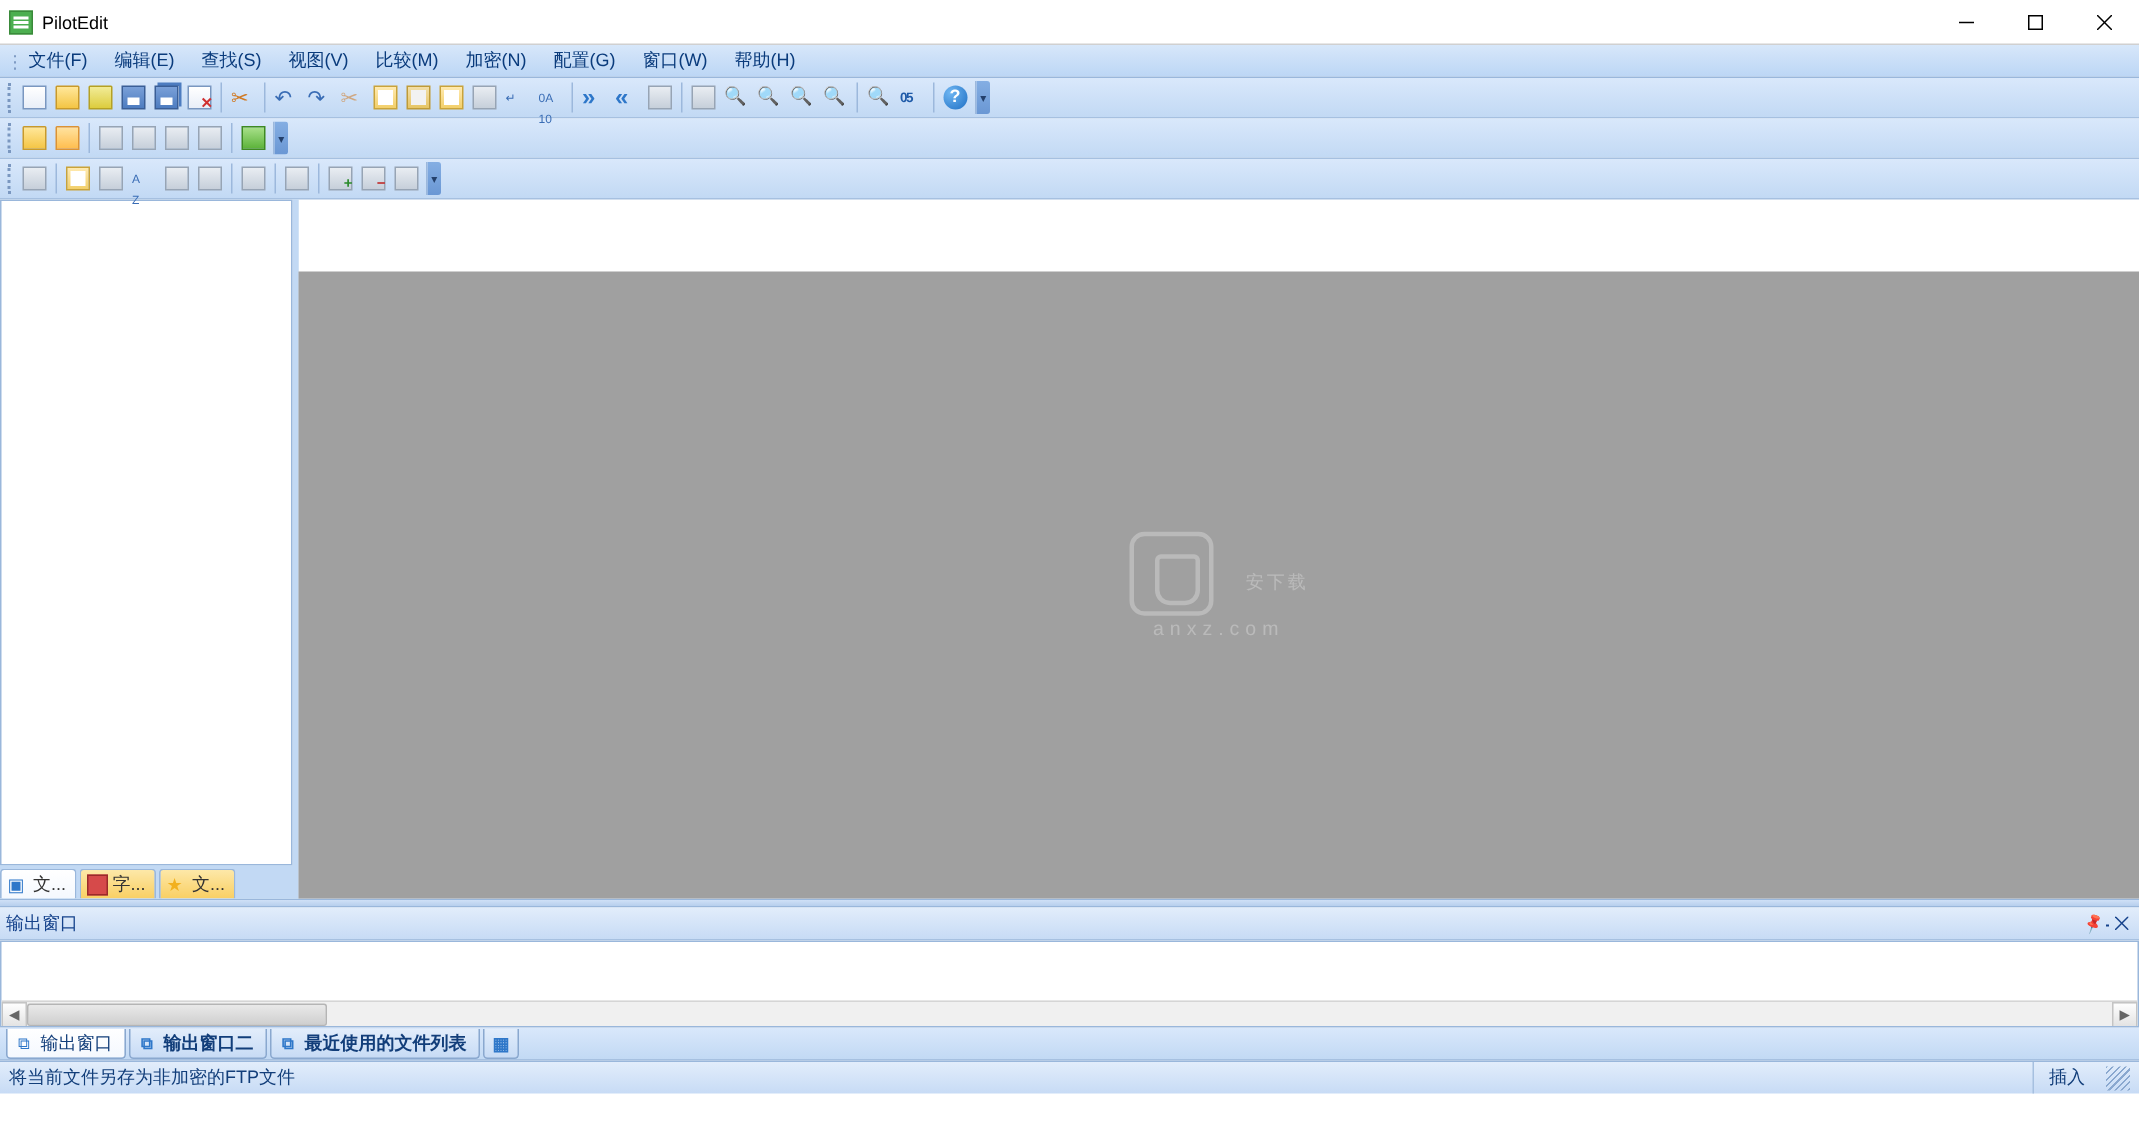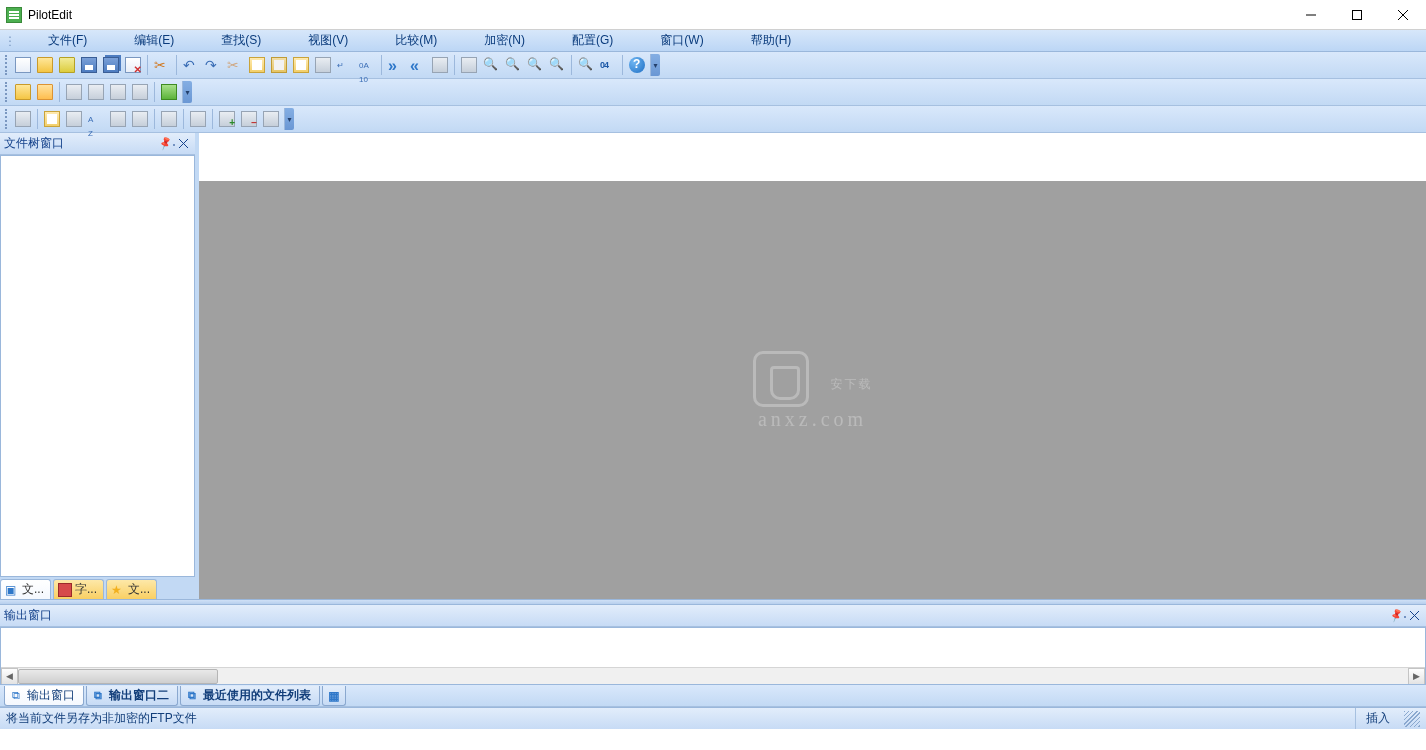--- a/index.html
+++ b/index.html
@@ -7,21 +7,21 @@
 
 
 .titlebar { height: 30px; display: flex; align-items: center; border-bottom: 1px solid #d0d0d0; background: #ffffff; }
 .titlebar .app-icon { width: 16px; height: 16px; margin: 0 6px; background: #4caf50; border: 1px solid #3a8a3a; position: relative; }
 .titlebar .app-icon::after { content: ""; position: absolute; left: 2px; right: 2px; top: 3px; height: 2px; background: #fff; box-shadow: 0 3px 0 #fff, 0 6px 0 #fff; }
 .titlebar .title { flex: 0 0 auto; color: #000; }
 .titlebar .spacer { flex: 1; }
 .titlebar .win-btn { width: 46px; height: 30px; display: flex; align-items: center; justify-content: center; color: #000; }
 
 
-.menubar { height: 22px; background: linear-gradient(#d7e7fa, #bcd6f5); border-bottom: 1px solid #9ab7db; display: flex; align-items: stretch; padding-left: 4px; gap: 29px; }
+.menubar { height: 22px; background: linear-gradient(#d7e7fa, #bcd6f5); border-bottom: 1px solid #9ab7db; display: flex; align-items: stretch; padding-left: 4px; }
 .menubar .grip { width: 6px; display:flex; align-items:center; color:#7a97c0;}
 .menubar .menu-item { padding: 0 9px; display: flex; align-items: center; color: #0a3b7c; cursor: default; }
 
 
 .toolstrip { background: linear-gradient(#d9e8fb, #c2d9f4); border-bottom: 1px solid #a6c0e0; display: flex; align-items: center; padding: 2px 2px; }
 .toolstrip .grip { width: 4px; height: 20px; border-left: 2px dotted #7a97c0; margin: 0 3px; }
 .tb-btn { width: 22px; height: 22px; display: flex; align-items: center; justify-content: center; border: 1px solid transparent; border-radius: 2px; margin: 0 0px; }
 .tb-sep { width: 1px; height: 20px; background: #9cb8dc; margin: 0 3px; }
 .tb-end { width: 10px; height: 22px; border-left:1px solid #9cb8dc; background: linear-gradient(#84aee3,#6a97d4); margin-left:2px; border-radius:0 2px 2px 0; display:flex; align-items:center; justify-content:center; }
 .tb-end::after{content:"▾"; font-size:8px; color:#24406c;}
@@ -63,21 +63,21 @@
 .side-tabs { height: 22px; display:flex; background:#c2d9f4; align-items:flex-end; }
 .stab { height:20px; display:flex; align-items:center; padding:0 6px 0 4px; margin-right:2px; border:1px solid #9ab7db; border-bottom:none; border-radius:3px 3px 0 0; background:linear-gradient(#fde8a8,#f9cf63); color:#333; gap:3px;}
 .stab.active{ background:linear-gradient(#ffffff,#f4f8fe); }
 .stab .ticon{width:14px;height:14px;}
 .star{color:#f2b01e;} .star::before{content:"★";font-size:12px;}
 .red-bar{background:#d64a4a;width:12px;height:12px;border:1px solid #9a2a2a;}
 .tree-ic{color:#2e77c9;} .tree-ic::before{content:"▣";font-size:12px;}
 
 .mdi-area { flex:1; background:#a0a0a0; position:relative;margin-top:48px; }
 .watermark{position:absolute;left:50%;top:50%;transform:translate(-50%,-50%);color:rgba(255,255,255,0.28);font-size:40px;letter-spacing:2px;font-family:"SimSun";text-align:center;line-height:1;}
-.watermark .small{font-size:20px;letter-spacing:4px;display:block;margin-top:2px;font-family:Liberation Serif, serif;}
+.watermark .small{font-size:13px;letter-spacing:4px;display:block;margin-top:2px;}
 .wm-shield{display:inline-block;width:56px;height:56px;border:3px solid rgba(255,255,255,0.28);border-radius:10px;vertical-align:middle;margin-right:10px;position:relative;}
 .wm-shield::after{content:"";position:absolute;left:14px;top:12px;width:24px;height:28px;border:3px solid rgba(255,255,255,0.28);border-radius:4px 4px 10px 10px;}
 
 
 .splitter-h{height:6px;background:linear-gradient(#cfe0f6,#b7cfed);border-top:1px solid #9ab7db;border-bottom:1px solid #9ab7db;}
 .output-panel{}
 .out-body{height:58px;background:#fff;border:1px solid #9ab7db;margin:0;position:relative;overflow:hidden;}
 .hscroll{position:absolute;left:0;right:0;bottom:0;height:17px;background:#f0f0f0;border-top:1px solid #d5d5d5;display:flex;align-items:center;}
 .hscroll .btn{width:17px;height:17px;background:linear-gradient(#fefefe,#e3e3e3);border:1px solid #c4c4c4;display:flex;align-items:center;justify-content:center;color:#666;font-size:9px;}
 .hscroll .track{flex:1;position:relative;height:17px;}
@@ -210,21 +210,21 @@
       <span class="ic binoc"></span>
     </div>
   <div class="tb-btn">
       <span class="ic binoc"></span>
     </div>
   <span class="tb-sep"></span>
   <div class="tb-btn">
       <span class="ic binoc"></span>
     </div>
   <div class="tb-btn">
-      <span class="ic"><span class="wb">04</span></span>
+      <span class="ic"><span class="wb">05</span></span>
     </div>
   <span class="tb-sep"></span>
   <div class="tb-btn">
       <span class="ic help"></span>
     </div>
   <span class="tb-end"></span>
 </div>
 
 <div class="toolstrip">
   <span class="grip"></span>
@@ -291,35 +291,20 @@
       <span class="ic grey-sq minus"></span>
     </div>
   <div class="tb-btn">
       <span class="ic grey-sq"></span>
     </div>
   <span class="tb-end"></span>
 </div>
 
 <div class="workspace">
   <div class="side-panel">
-    <div class="panel-header">
-      <span>文件树窗口</span>
-      <span class="sp"></span>
-      <span class="pin">
-        <svg width="10" height="10">
-            <path d="M5 0 L5 6 M2 6 L8 6 M5 6 L5 10" stroke="#15428b" stroke-width="1.2" fill="none"></path>
-          </svg>
-      </span>
-      <span class="xbtn">
-        <svg width="9" height="9">
-            <line x1="0" y1="0" x2="9" y2="9" stroke="#15428b"></line>
-            <line x1="9" y1="0" x2="0" y2="9" stroke="#15428b"></line>
-          </svg>
-      </span>
-    </div>
     <div class="panel-body"></div>
     <div class="side-tabs">
       <div class="stab active">
         <span class="ticon tree-ic"></span>
         <span>文...</span>
       </div>
       <div class="stab">
         <span class="ticon red-bar"></span>
         <span>字...</span>
       </div>

